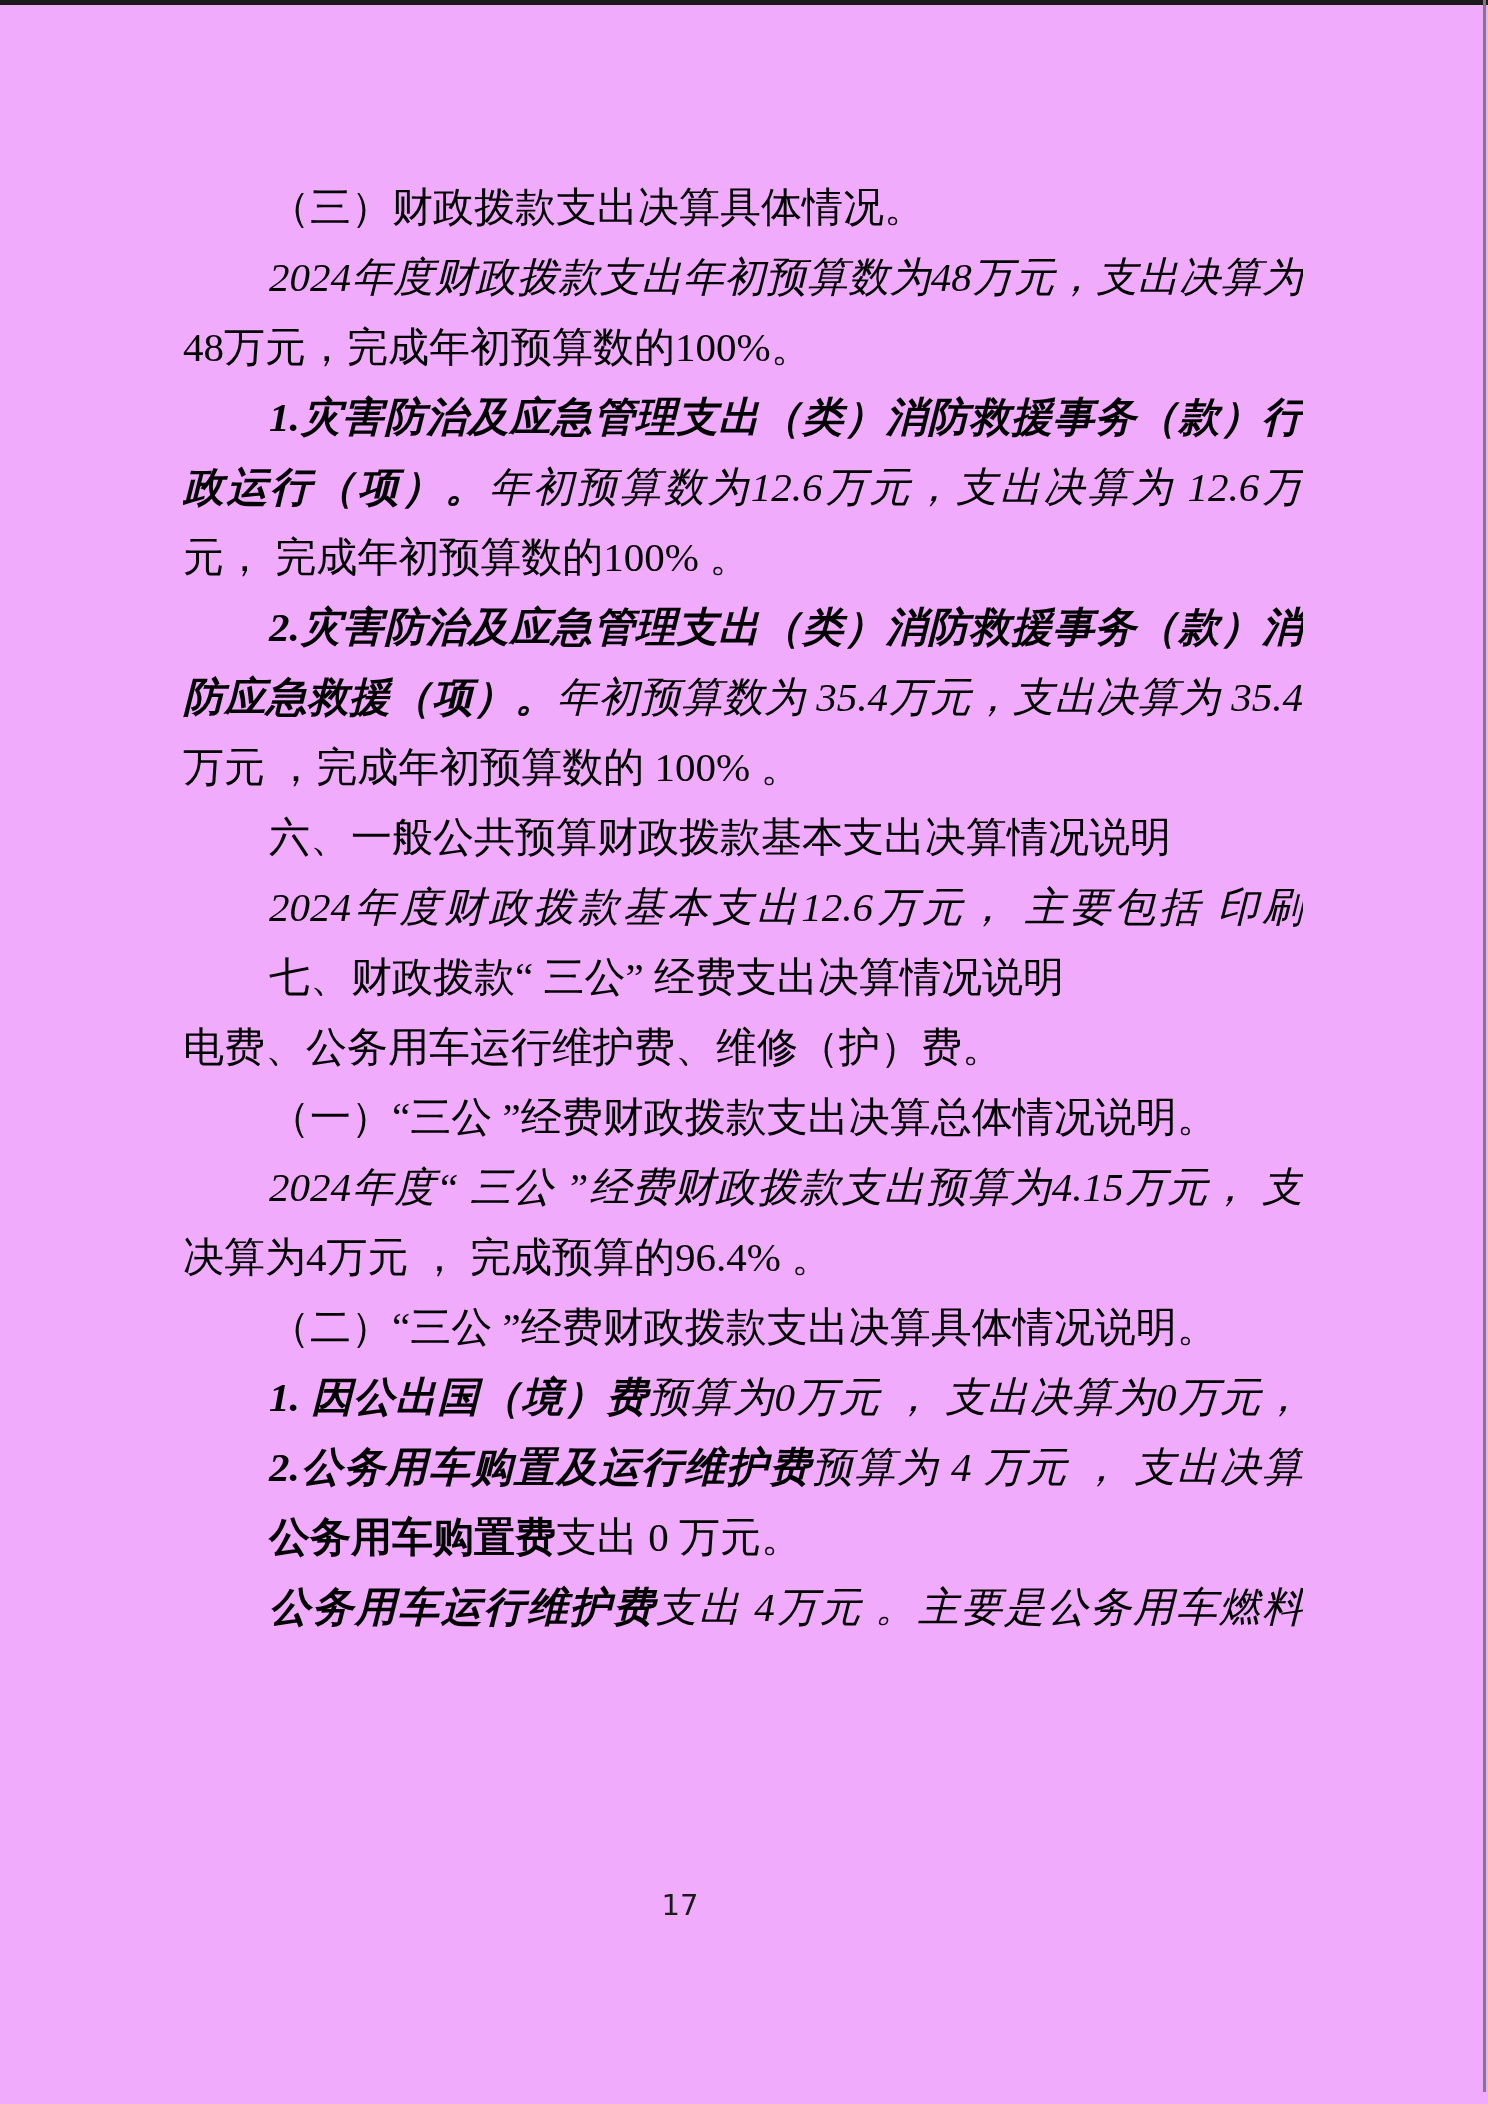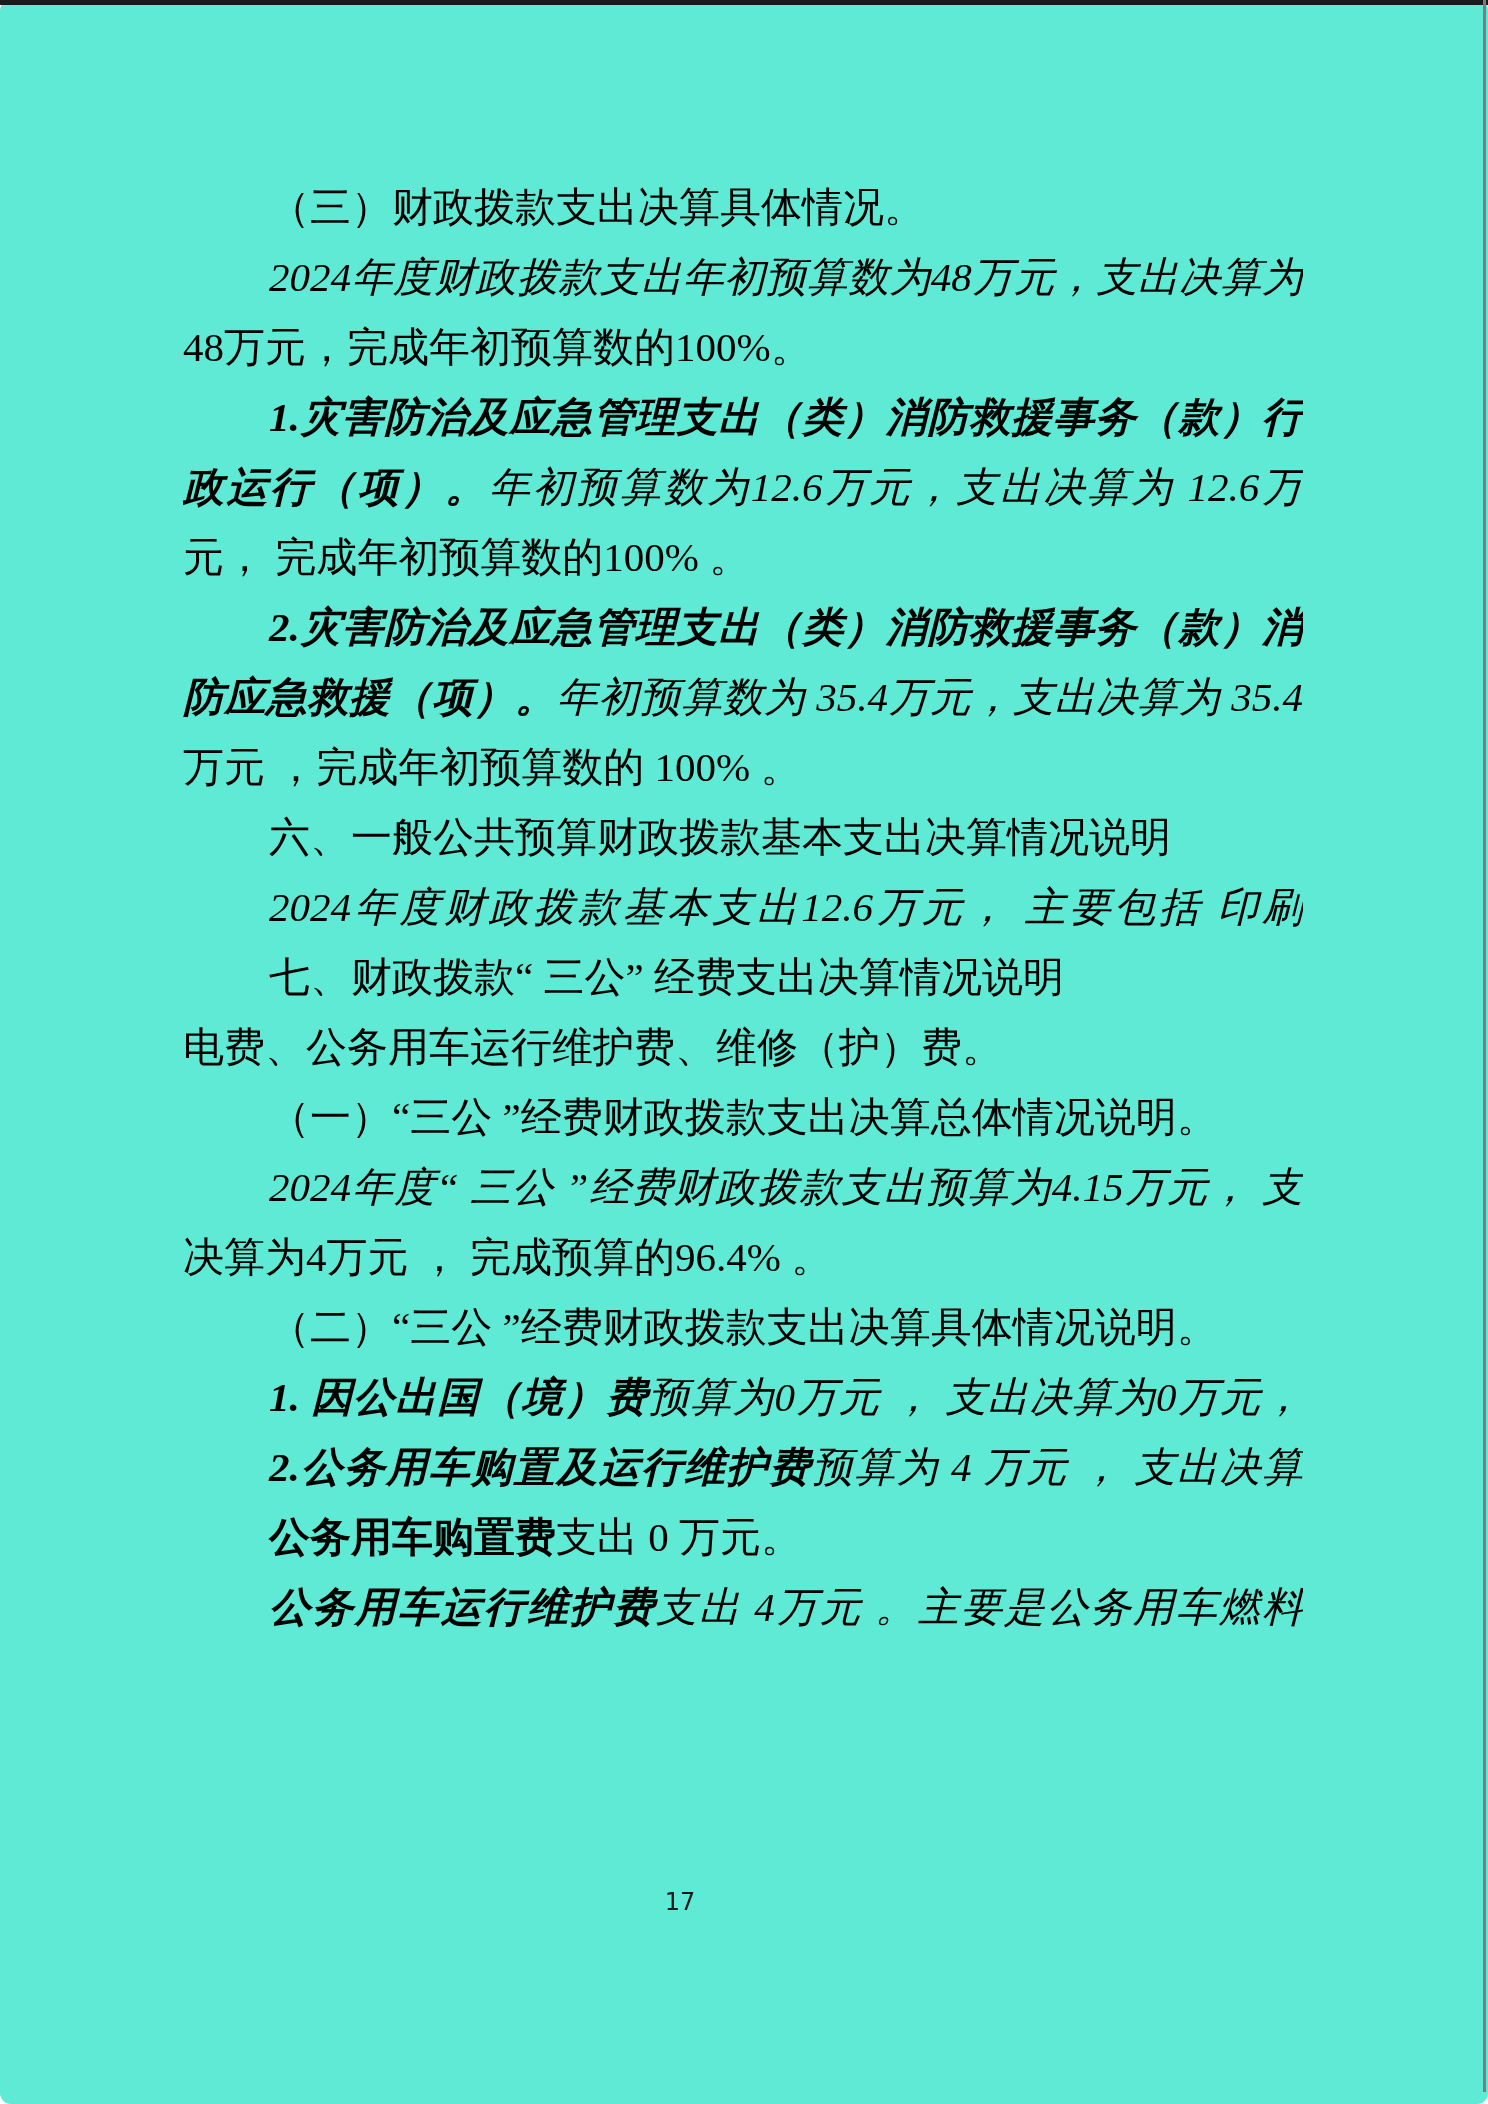--- a/index.html
+++ b/index.html
@@ -7,22 +7,21 @@
     padding: 0;
     width: 1488px;
     height: 2104px;
     background: #ffffff;
     position: relative;
     overflow: hidden;
   }
   .page {
     position: absolute;
     inset: 0;
-    background: #5eead4;
-    border-radius: 11px;
+    background: #f0abfc;
   }
   .top-bar {
     position: absolute;
     top: 0; left: 0;
     width: 1488px; height: 5px;
   }
   .right-line {
     position: absolute;
     top: 0; right: 2px;
     width: 3px; height: 2092px;
@@ -47,21 +46,21 @@
   .line.indent { padding-left: 86px; }
   .line.fill   { text-align-last: justify; font-style: italic; }
   .b { font-weight: bold; }
   .page-number {
     position: absolute;
     top: 1888px;
     left: 0;
     width: 1360px;
     text-align: center;
     font-family: "DejaVu Sans", "Liberation Sans", sans-serif;
-    font-size: 24px;
+    font-size: 29px;
     color: #1a1a1a;
   }
 </style>
 </head>
 <body>
 
 <div class="page">
   <div class="top-bar" style="background: rgb(27, 27, 27);"></div>
   <div class="right-line" style="background: rgb(125, 125, 125);"></div>
   <div class="text-block">

